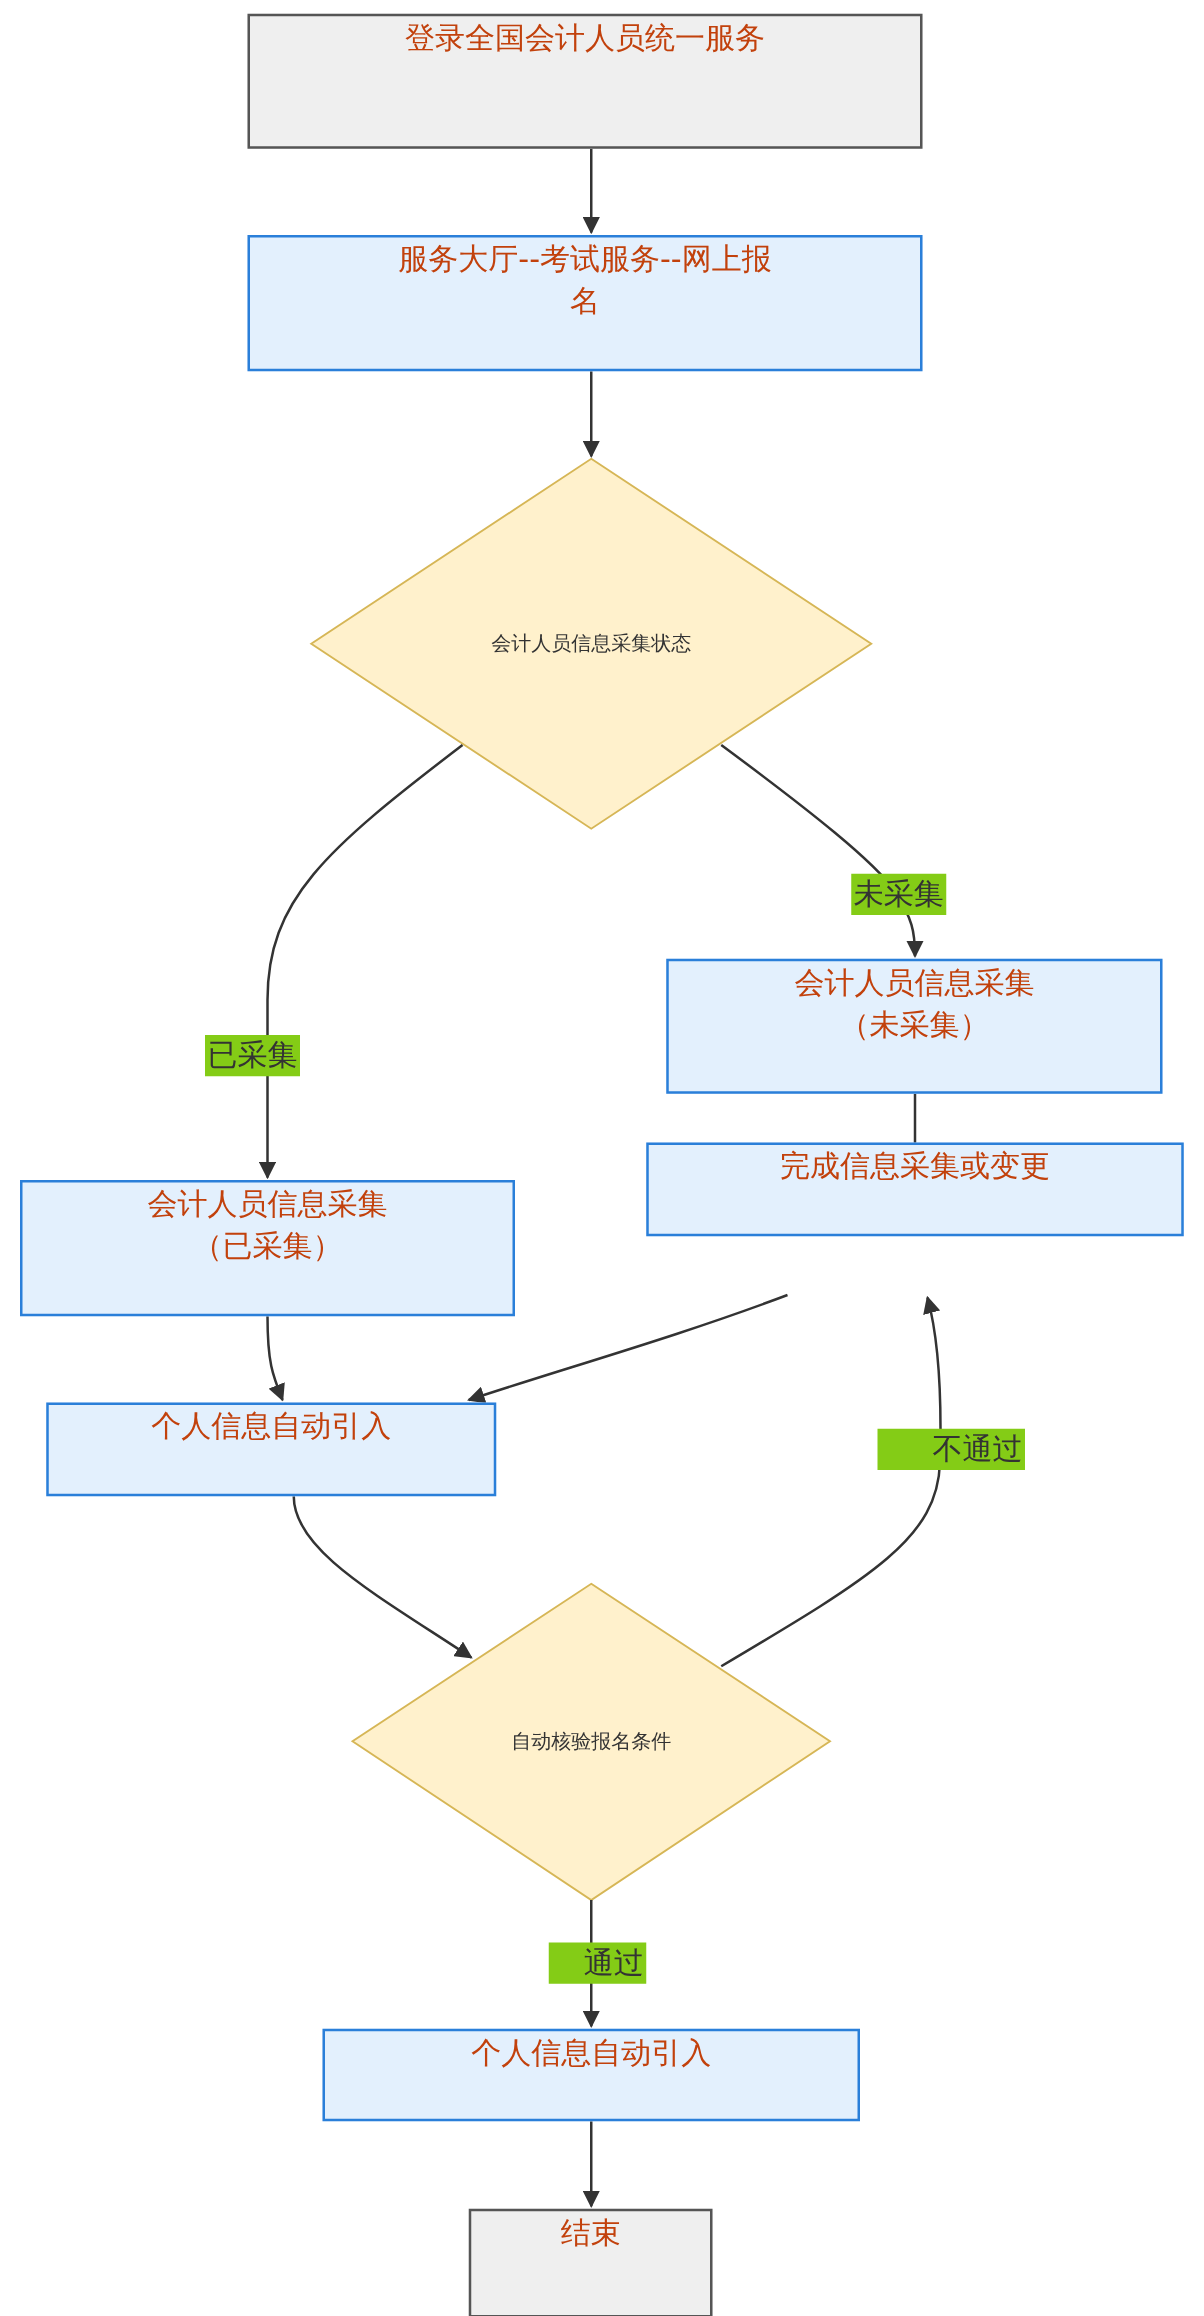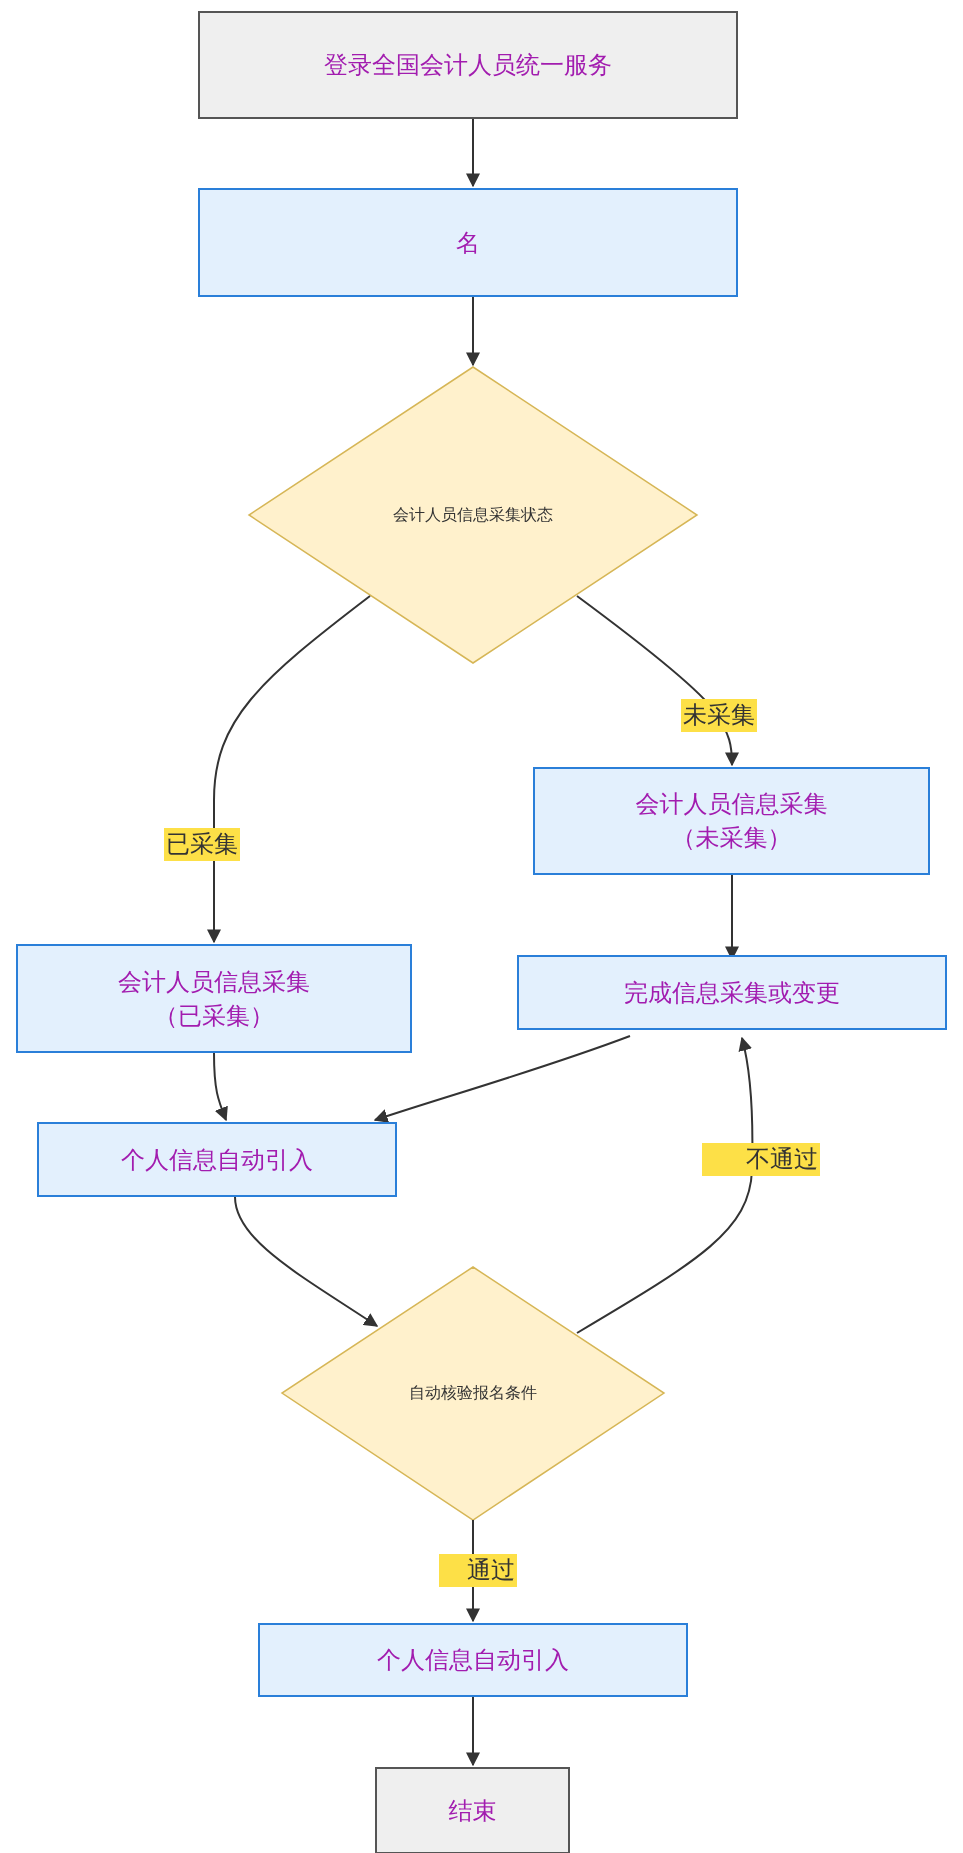--- a/index.html
+++ b/index.html
@@ -1,26 +1,26 @@
 <!DOCTYPE html>
 <html><head>
 <meta charset="utf-8">
 <style>
   html, body { margin: 0; padding: 0; background: #ffffff; }
   body { width: 963px; height: 1853px; position: relative; overflow: hidden;
          font-family: "DejaVu Sans", "Liberation Sans", sans-serif; color: #333333; }
   svg.edges { position: absolute; left: 0; top: 0; width: 963px; height: 1853px; }
-  .node { position: absolute; box-sizing: border-box; display: flex; align-items: center;
+  .node { position: absolute; box-sizing: border-box; display: flex; align-items: flex-start;
           justify-content: center; text-align: center; font-size: 24px; line-height: 34px;
-          color: #a21caf; padding: 0 40px; }
+          color: #c2410c; padding: 0 40px; }
   .node.terminal { background: #efefef; border: 2px solid #555555; }
   .node.process { background: #e3f0fd; border: 2px solid #2a7fd9; }
   .diamond-text { position: absolute; font-size: 16px; line-height: 34px; color: #333333;
                   text-align: center; transform: translate(-50%, -50%); white-space: nowrap; }
-  .edge-label { position: absolute; background: #fde047; font-size: 24px; line-height: 33px;
+  .edge-label { position: absolute; background: #84cc16; font-size: 24px; line-height: 33px;
                 padding: 0 2px; color: #333333; white-space: nowrap; text-align: center; }
 </style>
 </head>
 <body>
 
 <svg class="edges" viewBox="0 0 963 1853">
   <defs>
     <marker id="arrow" viewBox="0 0 10 10" refX="9" refY="5" markerWidth="7" markerHeight="7" orient="auto-start-reverse">
       <path d="M0,0 L10,5 L0,10 z" fill="#333333"></path>
     </marker>
@@ -43,20 +43,21 @@
 </svg>
 
 <div class="node terminal" style="left:198px;top:11px;width:540px;height:108px;">
   <div>
     <div>登录全国会计人员统一服务</div>
   </div>
 </div>
 
 <div class="node process" style="left:198px;top:188px;width:540px;height:109px;">
   <div>
+    <div>服务大厅--考试服务--网上报</div>
     <div>名</div>
   </div>
 </div>
 
 <div class="diamond-text" style="left:473px;top:515px;">会计人员信息采集状态</div>
 
 <div class="edge-label" style="left:164px;top:804px;margin-top:24px;">已采集</div>
 <div class="edge-label" style="left:681px;top:699px;">未采集</div>
 
 <div class="node process" style="left:533px;top:767px;width:397px;height:108px;">
@@ -66,21 +67,21 @@
   </div>
 </div>
 
 <div class="node process" style="left:16px;top:944px;width:396px;height:109px;">
   <div>
     <div>会计人员信息采集</div>
     <div>（已采集）</div>
   </div>
 </div>
 
-<div class="node process" style="left:517px;top:955px;width:430px;height:75px;">
+<div class="node process" style="left:517px;top:914px;width:430px;height:75px;">
   <span>完成信息采集或变更</span>
 </div>
 
 <div class="node process" style="left:37px;top:1122px;width:360px;height:75px;">
   <span>个人信息自动引入</span>
 </div>
 
 <div class="edge-label" style="left:702px;top:1143px;padding-left:44px;">不通过</div>
 
 <div class="diamond-text" style="left:473px;top:1393px;">自动核验报名条件</div>

